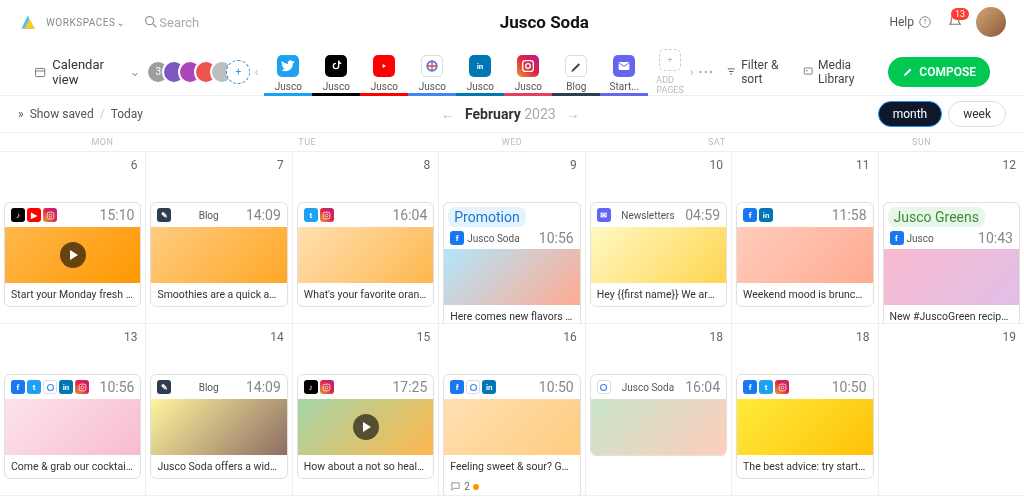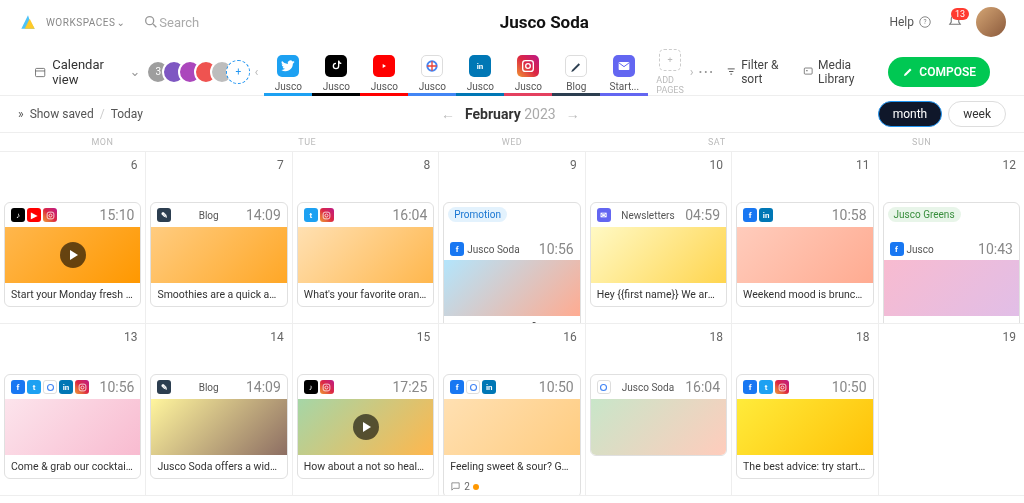--- a/index.html
+++ b/index.html
@@ -49,21 +49,21 @@
 .cal-grid{display:flex;flex-direction:column}
 .cal-row{display:flex;height:172px}
 .cell{flex:1;border-right:1px solid #eee;border-bottom:1px solid #eee;padding:4px;position:relative;overflow:hidden}
 .cell:last-child{border-right:none}
 .daynum{text-align:right;font-size:12px;color:#666;padding:2px 4px}
 .card{border:1px solid #e0e0e0;border-radius:6px;overflow:hidden;margin-top:28px;background:#fff}
 .card-head{display:flex;align-items:center;justify-content:space-between;padding:4px 6px;font-size:10px}
 .card-head .icons{display:flex;gap:2px}
 .mini-icon{width:14px;height:14px;border-radius:3px;display:flex;align-items:center;justify-content:center}
 .time{color:#888;font-size:14px}
-.card-tag{font-size:10px;padding:2px 6px;border-radius:8px;margin:4px 4px 16px;display:inline-block}
+.card-tag{font-size:14px;padding:2px 6px;border-radius:8px;margin:4px 4px 0;display:inline-block}
 .tag-promo{background:#e3f2fd;color:#1976d2}
 .tag-green{background:#e8f5e9;color:#388e3c}
 .card-sub{display:flex;align-items:center;justify-content:space-between;padding:3px 6px;font-size:10px}
 .card-sub .name{color:#555;display:flex;align-items:center;gap:3px}
 .card-img{height:56px;background:#f5f5f5;position:relative;background-size:cover;background-position:center}
 .play{position:absolute;top:50%;left:50%;transform:translate(-50%,-50%);width:26px;height:26px;background:rgba(0,0,0,.6);border-radius:50%;display:flex;align-items:center;justify-content:center}
 .play::after{content:"";border-left:8px solid #fff;border-top:5px solid transparent;border-bottom:5px solid transparent;margin-left:2px}
 .card-text{padding:5px 6px;font-size:10.5px;color:#333;white-space:nowrap;overflow:hidden;text-overflow:ellipsis}
 .card-meta{display:flex;align-items:center;gap:3px;padding:3px 6px 5px;font-size:10px;color:#666}
 .dot-orange{width:6px;height:6px;border-radius:50%;background:#ff9800;display:inline-block}
@@ -345,21 +345,21 @@
         </div>
       </div>
       <div class="cell">
         <div class="daynum">11</div>
         <div class="card">
           <div class="card-head">
             <div class="icons">
               <div class="mini-icon" style="background:#1877f2;color:#fff;font-size:8px;font-weight:bold">f</div>
               <div class="mini-icon" style="background:#0077b5;color:#fff;font-size:8px;font-weight:bold">in</div>
             </div>
-            <span class="time">10:58</span>
+            <span class="time">11:58</span>
           </div>
           <div class="card-img img-brunch"></div>
           <div class="card-text">Weekend mood is brunch mood...</div>
         </div>
       </div>
       <div class="cell">
         <div class="daynum">12</div>
         <div class="card"><span class="card-tag tag-green">Jusco Greens</span><div class="card-sub">
             <span class="name"><div class="mini-icon" style="background:#1877f2;color:#fff;font-size:8px;font-weight:bold">f</div>Jusco</span>
             <span class="time">10:43</span>

